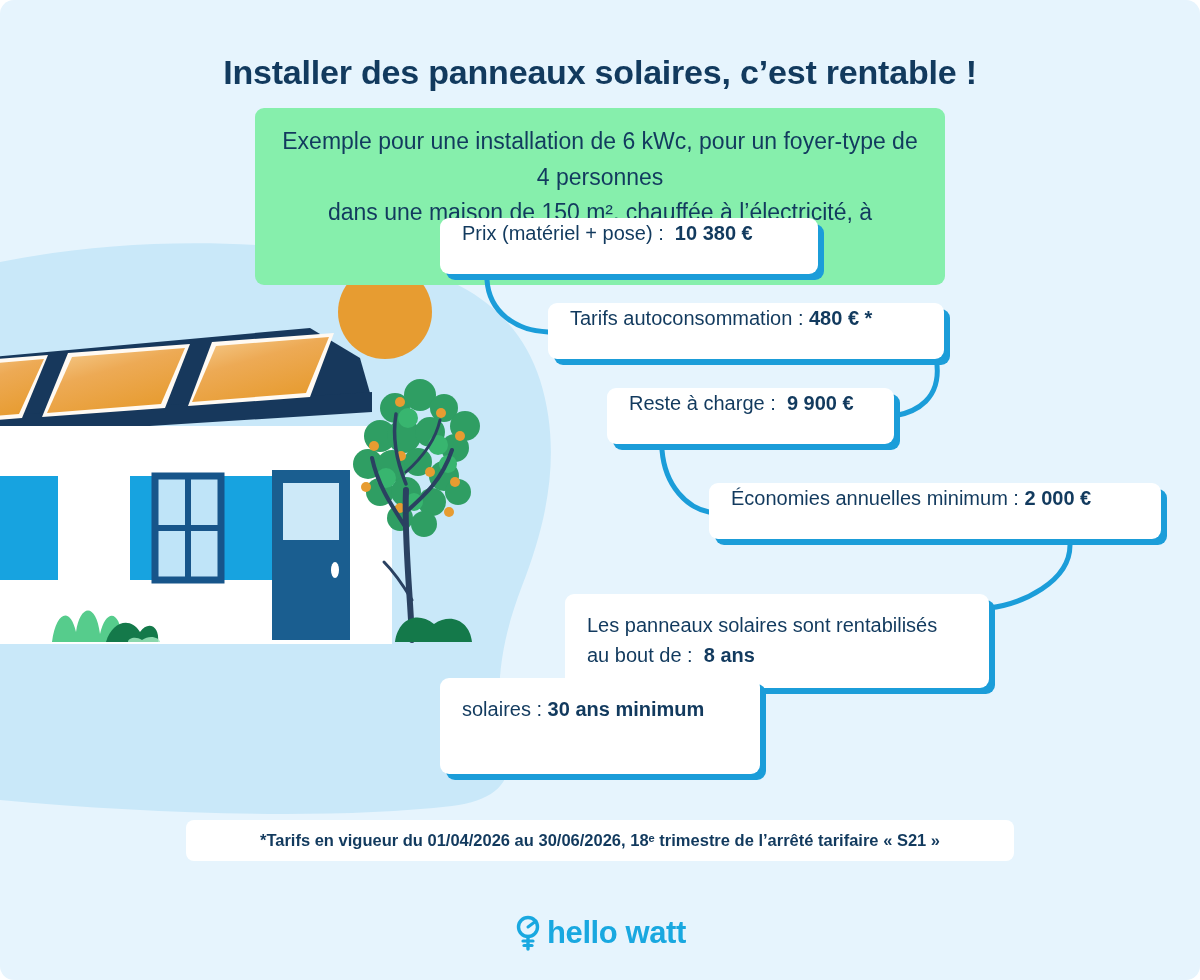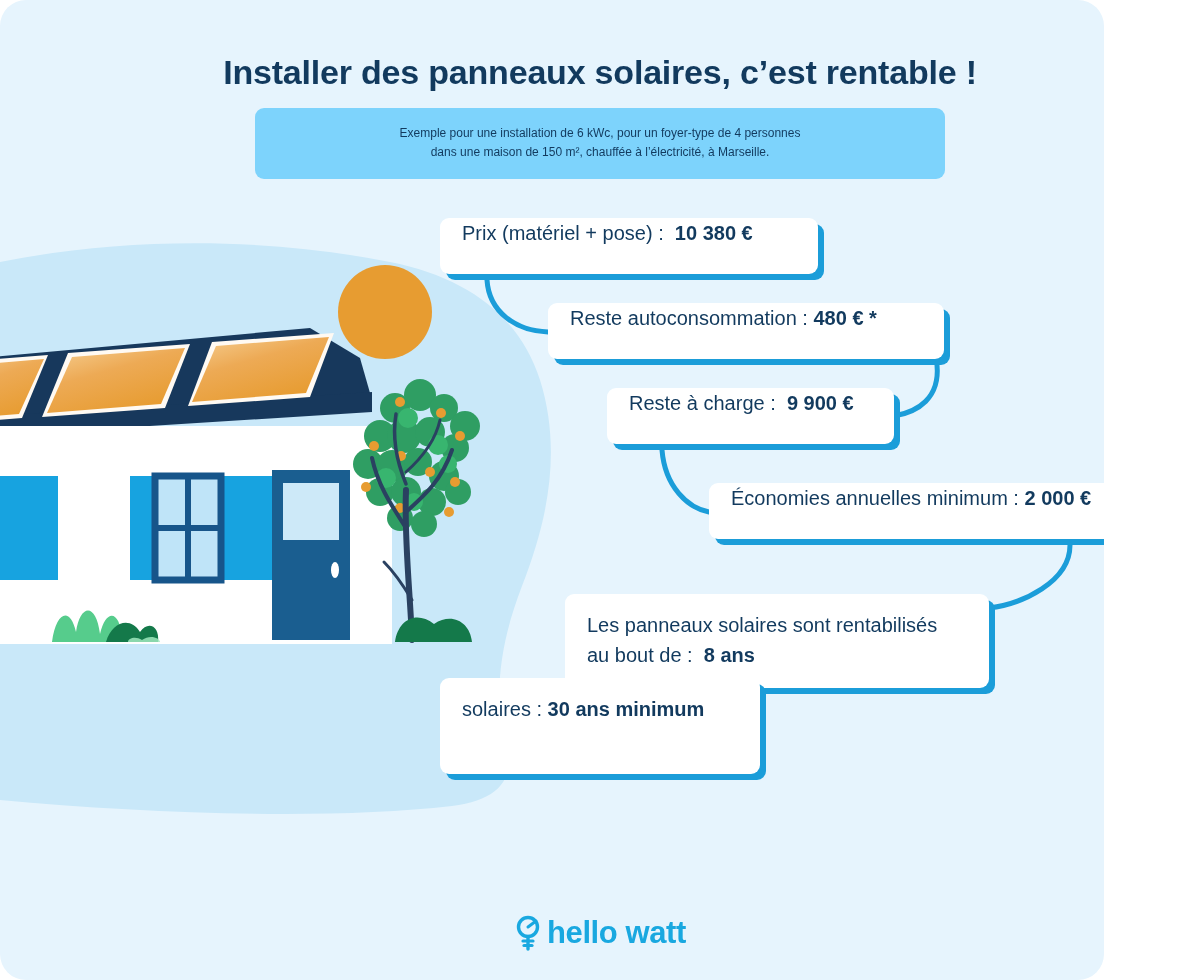--- a/index.html
+++ b/index.html
@@ -6,24 +6,24 @@
   html, body {
     margin: 0;
     padding: 0;
     background: #ffffff;
   }
   body {
     font-family: "Liberation Sans", sans-serif;
   }
   #infographic {
     position: relative;
-    width: 1104px;
+    width: 1200px;
     height: 980px;
     background: #e6f4fd;
-    border-radius: 26px;
+    border-radius: 14px;
     overflow: hidden;
     box-sizing: border-box;
   }
 
   
   .bg-blob {
     position: absolute;
     left: 0;
     top: 0;
     width: 1200px;
@@ -54,26 +54,26 @@
     letter-spacing: -0.2px;
   }
 
   
   .subtitle-card {
     position: absolute;
     left: 255px;
     top: 108px;
     width: 690px;
     box-sizing: border-box;
-    background: #7dd3fc;
+    background: #86efac;
     border-radius: 9px;
     padding: 16px 26px 18px;
     text-align: center;
     color: #123a5e;
-    font-size: 12px;
+    font-size: 23px;
     line-height: 1.55;
   }
   .subtitle-card .line { display: block; }
 
   
   .callout {
     position: absolute;
     box-sizing: border-box;
     background: #ffffff;
     border-radius: 9px;
@@ -281,21 +281,21 @@
     <span class="line">Exemple pour une installation de 6 kWc, pour un foyer-type de 4 personnes</span>
     <span class="line">dans une maison de 150 m², chauffée à l’électricité, à Marseille.</span>
   </div>
 
   <div class="callout" id="box-prix">
     <span>Prix (matériel + pose) :</span>
     <b>&nbsp;&nbsp;<span>10 380 €</span></b>
   </div>
 
   <div class="callout" id="box-prime">
-    <span>Reste autoconsommation :</span>
+    <span>Tarifs autoconsommation :</span>
     <b>&nbsp;<span>480 € *</span></b>
   </div>
 
   <div class="callout" id="box-reste">
     <span>Reste à charge :</span>
     <b>&nbsp;&nbsp;<span>9 900 €</span></b>
   </div>
 
   <div class="callout" id="box-economies">
     <span>Économies annuelles minimum :</span>
@@ -308,20 +308,21 @@
       <span> au bout de :</span><b>&nbsp;&nbsp;<span>8 ans</span></b>
     </span>
   </div>
 
   <div class="callout two-line" id="box-duree">
     <span class="ln">
       <span>solaires :</span><b>&nbsp;<span>30 ans minimum</span></b>
     </span>
   </div>
 
+  <div class="footnote">*Tarifs en vigueur du 01/04/2026 au 30/06/2026, 18ᵉ trimestre de l’arrêté tarifaire « S21 »</div>
 
   <div class="logo">
     <svg width="28" height="36" viewBox="0 0 28 36" xmlns="http://www.w3.org/2000/svg" aria-hidden="true">
       <circle cx="14" cy="12" r="9.5" fill="none" stroke="#19a8e0" stroke-width="3.4"></circle>
       <path d="M14,21.5 L14,34" stroke="#19a8e0" stroke-width="3.4" stroke-linecap="round"></path>
       <path d="M9,26 L19,26" stroke="#19a8e0" stroke-width="3.2" stroke-linecap="round"></path>
       <path d="M10,30.5 L18,30.5" stroke="#19a8e0" stroke-width="3.2" stroke-linecap="round"></path>
       <path d="M14,12 L22,6" stroke="#19a8e0" stroke-width="3" stroke-linecap="round"></path>
     </svg>
     <span class="logo-text">hello watt</span>

